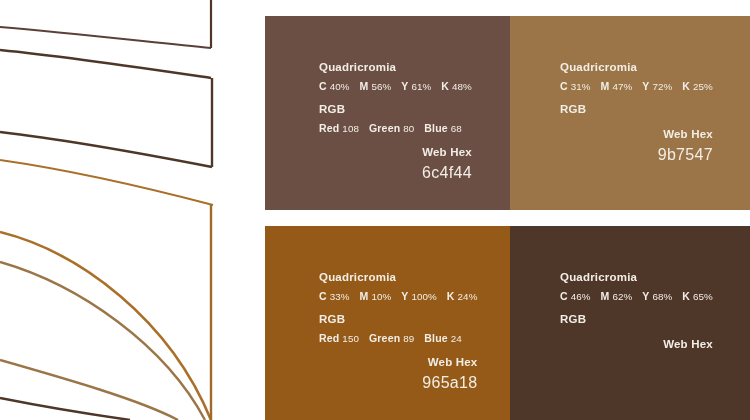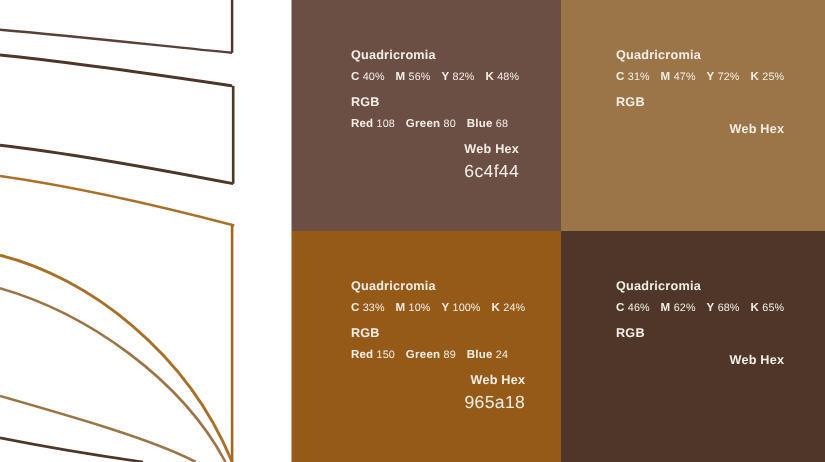--- a/index.html
+++ b/index.html
@@ -40,20 +40,21 @@
     width: 485px;
     height: 420px;
     flex: 0 0 485px;
     display: grid;
     grid-template-columns: 245px 240px;
     grid-template-rows: 210px 210px;
   }
   .swatch {
     position: relative;
     overflow: hidden;
+    margin-top: 16px;
   }
   .swatch-inner {
     position: absolute;
     left: 54px;
     top: 46px;
     color: #f2eee6;
     line-height: 1.0;
   }
   .swatch.q2 .swatch-inner,
   .swatch.q4 .swatch-inner {
@@ -127,21 +128,21 @@
     <div class="swatch q1" style="background:#6c4f44">
       <div class="swatch-inner">
         <div class="block">
           <div class="heading">Quadricromia</div>
           <div class="values">
             <span class="lbl">C</span>
             <span class="num">40%</span><span class="gap"></span>
             <span class="lbl">M</span>
             <span class="num">56%</span><span class="gap"></span>
             <span class="lbl">Y</span>
-            <span class="num">82%</span><span class="gap"></span>
+            <span class="num">61%</span><span class="gap"></span>
             <span class="lbl">K</span>
             <span class="num">48%</span>
           </div>
         </div>
         <div class="block">
           <div class="heading">RGB</div>
           <div class="values">
             <span class="lbl">Red</span>
             <span class="num">108</span><span class="gap"></span>
             <span class="lbl">Green</span>
@@ -170,20 +171,21 @@
             <span class="num">72%</span><span class="gap"></span>
             <span class="lbl">K</span>
             <span class="num">25%</span>
           </div>
         </div>
         <div class="block">
           <div class="heading">RGB</div>
         </div>
         <div class="block">
           <div class="heading">Web Hex</div>
+          <div class="hexval">9b7547</div>
         </div>
       </div>
     </div>
 
     <div class="swatch q3" style="background:#965a18">
       <div class="swatch-inner">
         <div class="block">
           <div class="heading">Quadricromia</div>
           <div class="values">
             <span class="lbl">C</span>

